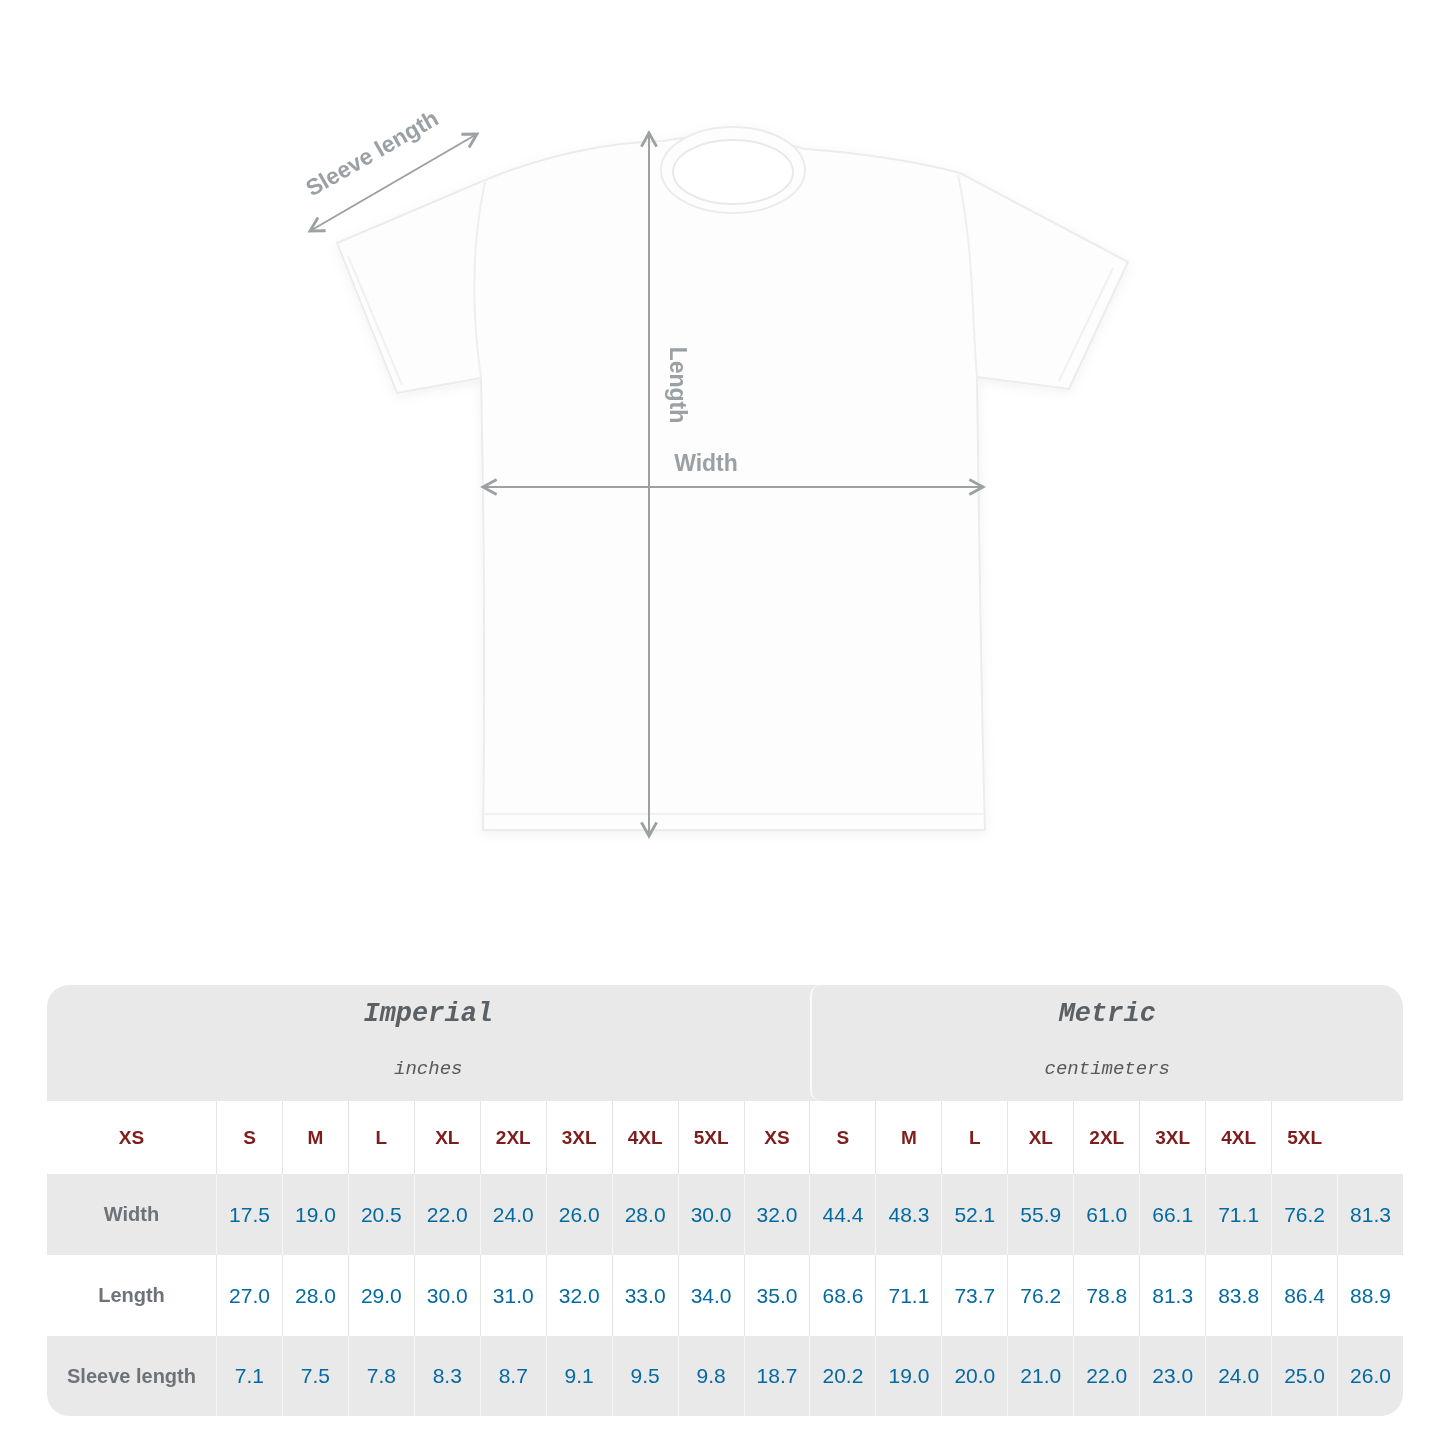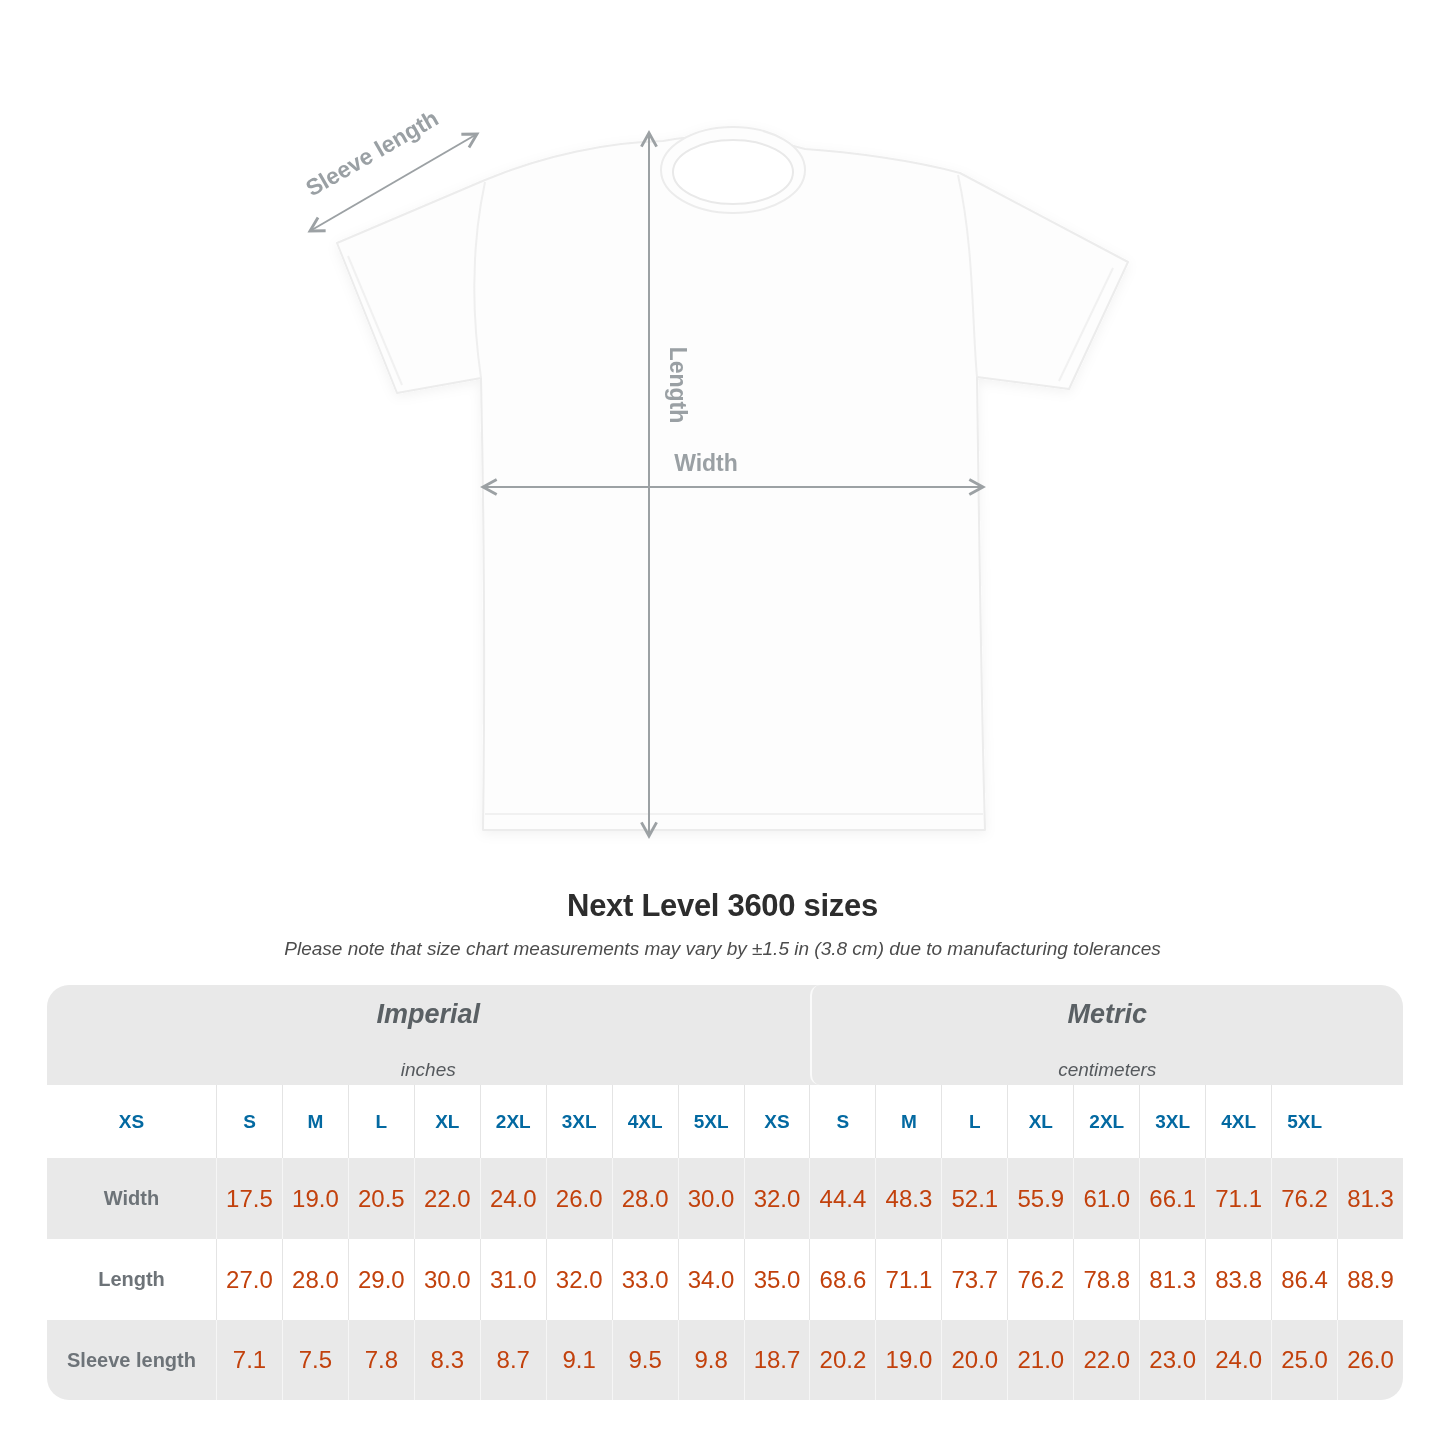--- a/index.html
+++ b/index.html
@@ -10,33 +10,33 @@
   .page-title{margin:0;font-size:31px;font-weight:bold;color:#2d2d2d;letter-spacing:-0.3px;}
   .tolerance-note{margin:14px 0 0 0;font-size:19px;font-style:italic;color:#4c4c4c;}
   .size-table{position:absolute;left:47px;top:985px;width:1356px;border-radius:22px;
               overflow:hidden;background:#ffffff;}
   .trow{display:grid;grid-template-columns:169px repeat(18,1fr);align-items:stretch;}
   .trow > div{display:flex;align-items:center;justify-content:center;}
   .row-gray{background:#e9e9e9;}
   .row-white{background:#ffffff;}
   .row-white > div + div{border-left:1px solid #e4e4e4;}
   .row-gray  > div + div{border-left:1px solid #f6f6f6;}
-  .unit-row{height:100px;}
+  .unit-row{height:116px;font-family:Liberation Mono, monospace;}
   .unit-row > div{flex-direction:column;justify-content:flex-start;padding-top:14px;gap:9px;}
   .unit-row > .metric{border-left:2px solid #fafafa;border-radius:10px;}
   .unit-cell.imperial{grid-column:1 / span 10;}
   .unit-cell.metric{grid-column:11 / span 9;}
   .unit-name{font-size:27px;font-weight:bold;font-style:italic;color:#5a6064;}
   .unit-sub{font-size:19px;font-style:italic;color:#55595d;margin-top:20px;}
   .header-row{height:73px;}
   .data-row{height:81px;}
   .data-row.last{height:80px;}
   .label-cell{font-size:20px;font-weight:bold;color:#6d7378;}
-  .size-cell{font-size:19px;font-weight:bold;color:#0369a1;}
-  .value-cell{font-size:24px;color:#c2410c;}
+  .size-cell{font-size:19px;font-weight:bold;color:#7f1d1d;}
+  .value-cell{font-size:21px;color:#0369a1;}
 </style>
 </head>
 <body>
 
 <div class="page">
 
   <svg class="diagram-svg" width="1445" height="880" viewBox="0 0 1445 880">
     <defs>
       <marker id="arr" viewBox="0 0 10 10" refX="8.2" refY="5" markerWidth="9.5" markerHeight="9.5" orient="auto-start-reverse">
         <path d="M1,1 L8.2,5 L1,9" fill="none" stroke="#9ca1a4" stroke-width="1.5"></path>
@@ -71,24 +71,20 @@
 
     <line x1="310" y1="231" x2="477" y2="134" stroke="#9ca1a4" stroke-width="2" marker-start="url(#arr)" marker-end="url(#arr)"></line>
     <line x1="649" y1="133" x2="649" y2="836" stroke="#9ca1a4" stroke-width="2" marker-start="url(#arr)" marker-end="url(#arr)"></line>
     <line x1="483" y1="487" x2="983" y2="487" stroke="#9ca1a4" stroke-width="2" marker-start="url(#arr)" marker-end="url(#arr)"></line>
 
     <text x="376" y="160" transform="rotate(-30 376 160)" text-anchor="middle" font-size="23" font-weight="bold" fill="#9aa0a4">Sleeve length</text>
     <text x="670" y="385" transform="rotate(90 670 385)" text-anchor="middle" font-size="23" font-weight="bold" fill="#9aa0a4">Length</text>
     <text x="706" y="471" text-anchor="middle" font-size="23" font-weight="bold" fill="#9aa0a4">Width</text>
   </svg>
 
-  <div class="title-block">
-    <h1 class="page-title">Next Level 3600 sizes</h1>
-    <p class="tolerance-note">Please note that size chart measurements may vary by ±1.5 in (3.8 cm) due to manufacturing tolerances</p>
-  </div>
 
   <div class="size-table">
     <div class="trow unit-row row-gray">
       <div class="unit-cell imperial">
         <div class="unit-name">Imperial</div>
         <div class="unit-sub">inches</div>
       </div>
       <div class="unit-cell metric">
         <div class="unit-name">Metric</div>
         <div class="unit-sub">centimeters</div>

